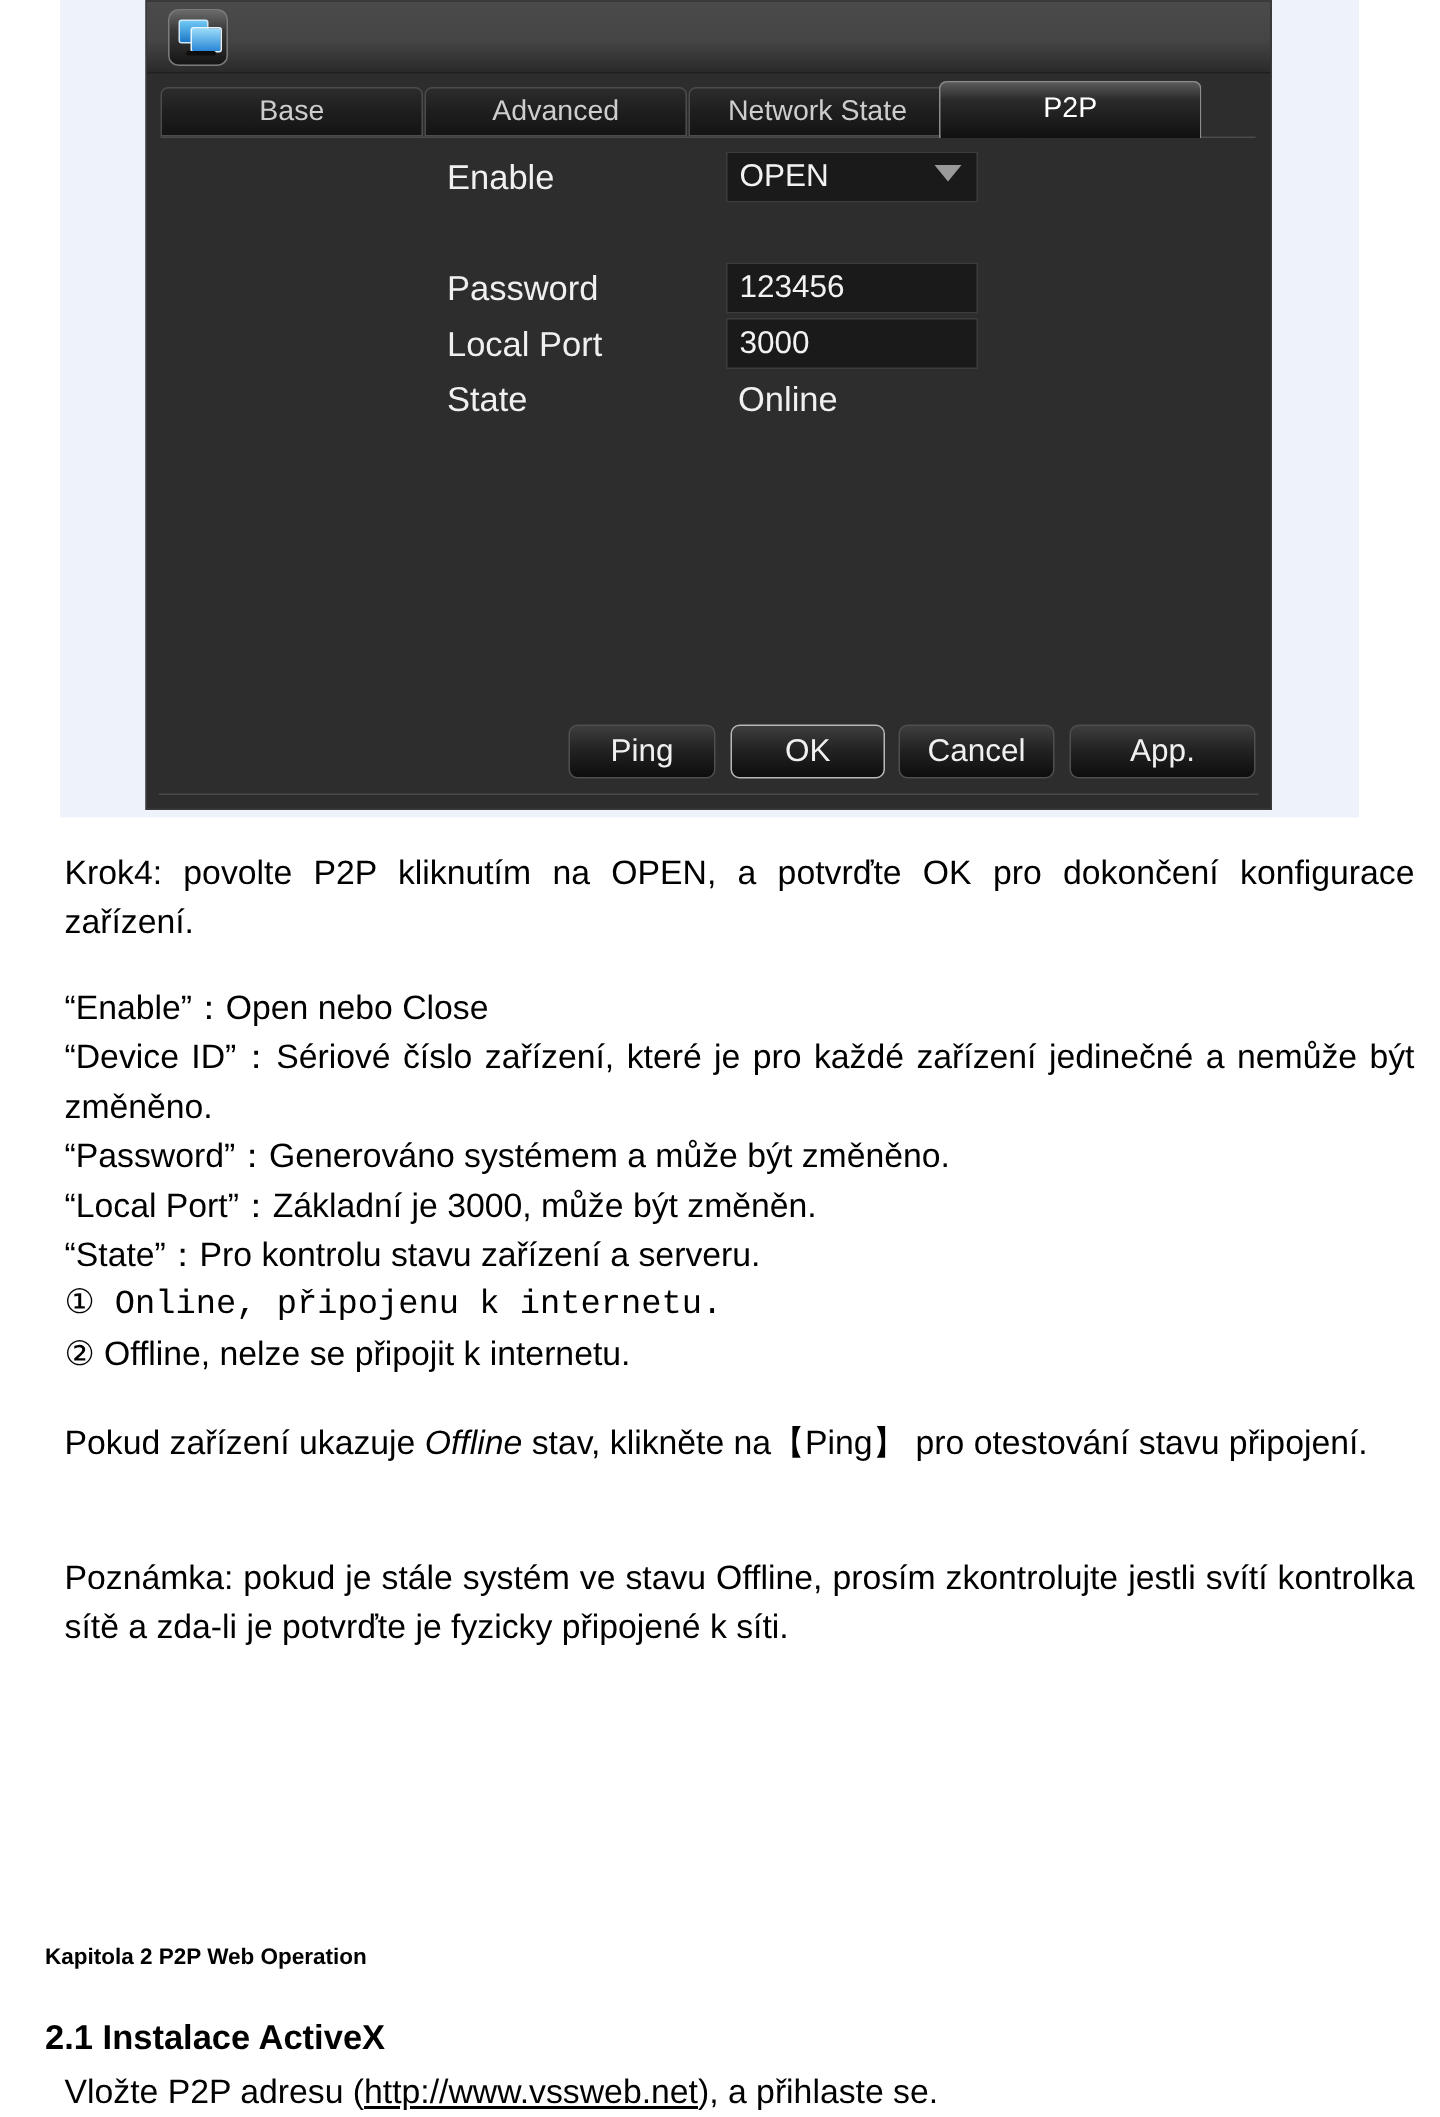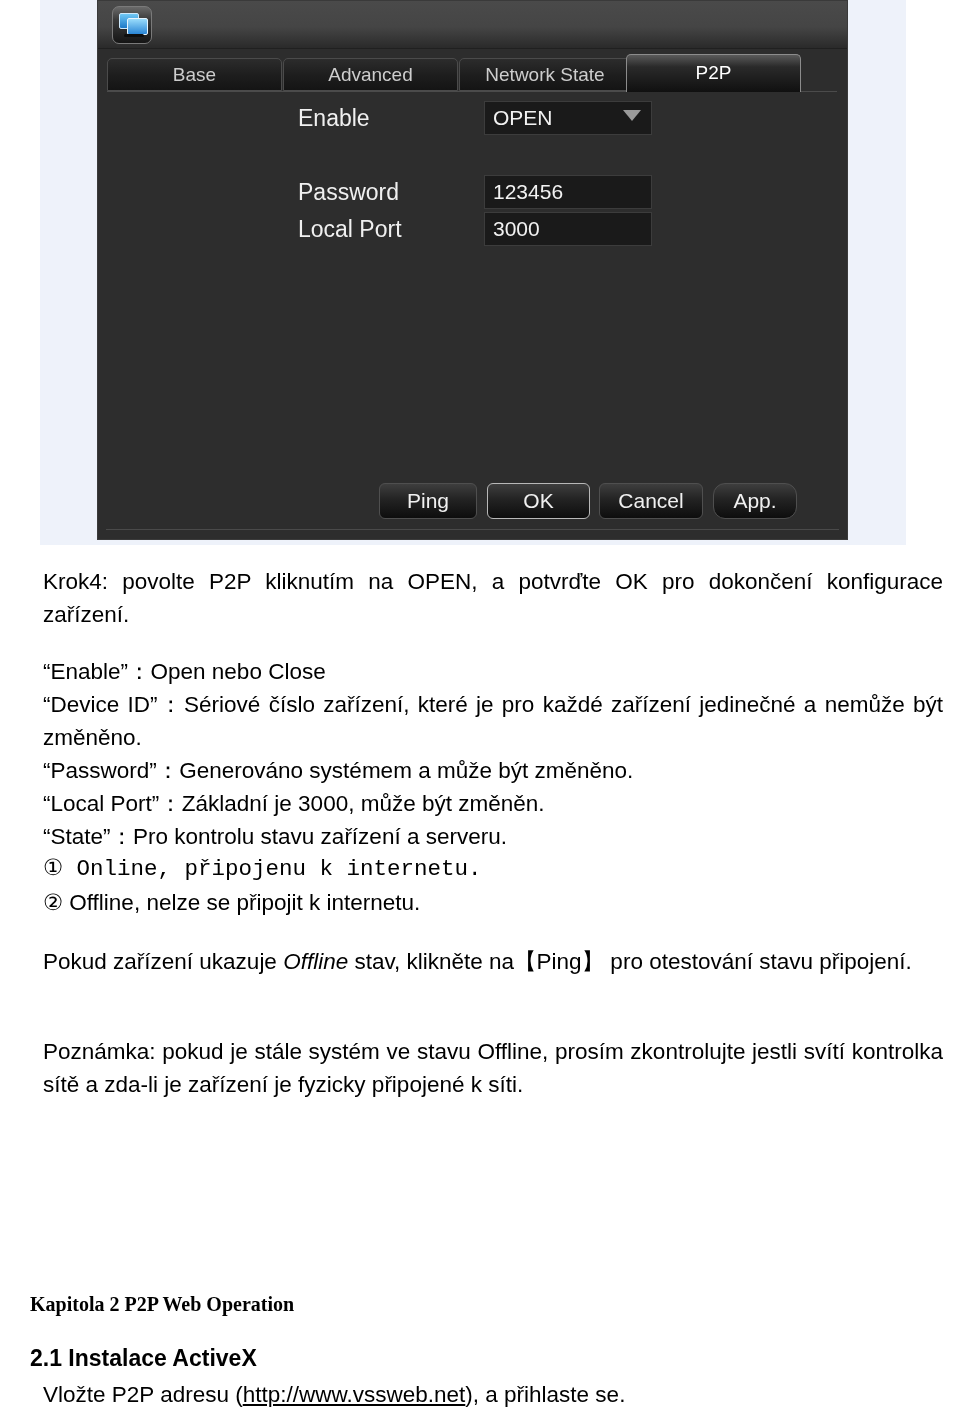--- a/index.html
+++ b/index.html
@@ -217,21 +217,21 @@
     border-radius: 6px;
     color: #f0f0f0;
     font-size: 21px;
     text-align: center;
     line-height: 34px;
   }
   .dvr-btn.focused { border-color: #b8b8b8; }
   #btn-ping   { left: 281px; width: 98px; }
   #btn-ok     { left: 389px; width: 103px; }
   #btn-cancel { left: 501px; width: 104px; }
-  #btn-app    { left: 615px; width: 84px; border-radius: 12px; }
+  #btn-app    { left: 615px; width: 124px; }
 
   .dvr-bottom-line {
     position: absolute;
     left: 8px;
     top: 528px;
     width: 733px;
     height: 1px;
     background: #4a4a4a;
   }
 
@@ -298,20 +298,24 @@
       <div class="form-row" style="top:82px;">
         <div class="form-label">Password</div>
         <div class="form-field">123456</div>
       </div>
 
       <div class="form-row" style="top:119px;">
         <div class="form-label">Local Port</div>
         <div class="form-field">3000</div>
       </div>
 
+      <div class="form-row" style="top:156px;">
+        <div class="form-label">State</div>
+        <div class="form-static">Online</div>
+      </div>
 
     </div>
 
     <div class="dvr-buttons">
       <div class="dvr-btn" id="btn-ping">Ping</div>
       <div class="dvr-btn focused" id="btn-ok">OK</div>
       <div class="dvr-btn" id="btn-cancel">Cancel</div>
       <div class="dvr-btn" id="btn-app">App.</div>
     </div>
 
@@ -340,23 +344,23 @@
 
   <div class="p" style="left:43px; top:341px;">
     <span class="circnum">②</span>
     <span>Offline, nelze se připojit k internetu.</span>
   </div>
 
   <div class="p just" style="left:43px; top:400px; width:900px;">
     <span>Pokud zařízení ukazuje </span><span class="ital">Offline</span><span> stav, klikněte na【Ping】 pro otestování stavu připojení.</span>
   </div>
 
-  <div class="p just" style="left:43px; top:490px; width:900px;">Poznámka: pokud je stále systém ve stavu Offline, prosím zkontrolujte jestli svítí kontrolka sítě a zda-li je zařízení je fyzicky připojené k síti.</div>
-
-  <div class="p bold" style="left:30px; top:743px; font-size:20px;font-family:Liberation Serif, serif;">Kapitola 2 P2P Web Operation</div>
+  <div class="p just" style="left:43px; top:490px; width:900px;">Poznámka: pokud je stále systém ve stavu Offline, prosím zkontrolujte jestli svítí kontrolka sítě a zda-li je potvrďte je fyzicky připojené k síti.</div>
+
+  <div class="p bold" style="left:30px; top:743px; font-size:15px;">Kapitola 2 P2P Web Operation</div>
 
   <div class="p bold" style="left:30px; top:797px; font-size:23px;">2.1 Instalace ActiveX</div>
 
   <div class="p" style="left:43px; top:833px;">
     <span>Vložte P2P adresu (</span><span class="ulink">http://www.vssweb.net</span><span>), a přihlaste se.</span>
   </div>
 
 </div>
 
 </body></html>

